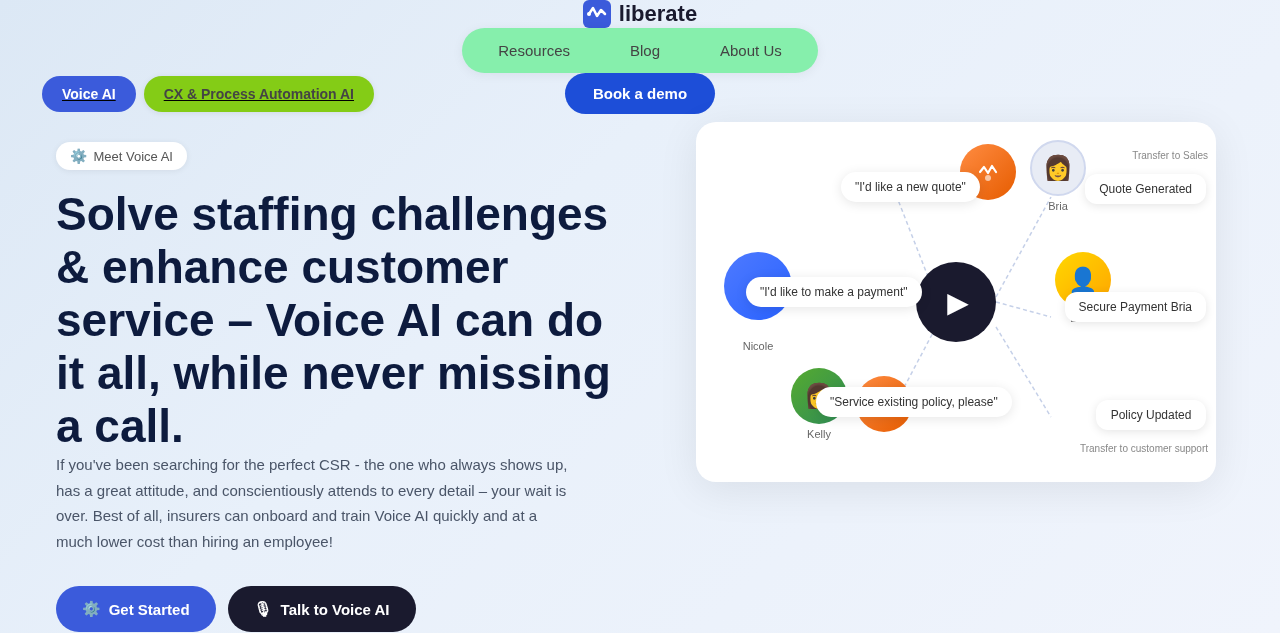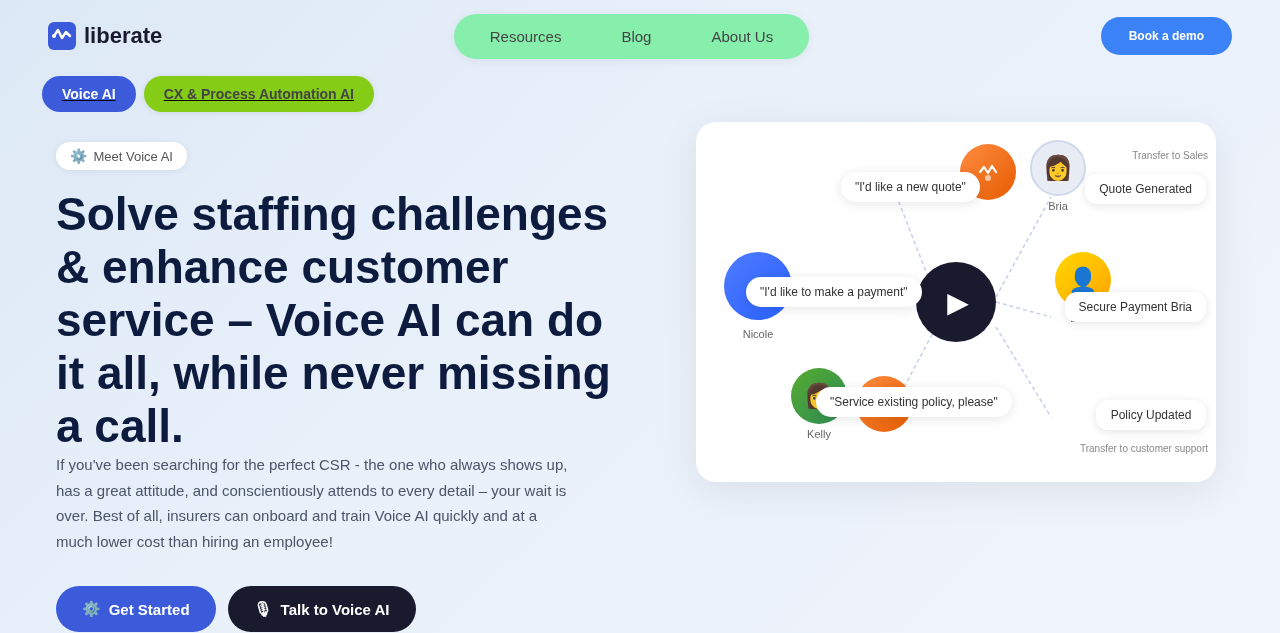--- a/index.html
+++ b/index.html
@@ -15,20 +15,21 @@
 
     
     .header {
       position: relative;
       z-index: 10;
       display: flex;
       align-items: center;
       justify-content: space-between;
       padding: 0 48px;
       height: 72px;
+      flex-direction: column;
     }
 
     .logo {
       display: flex;
       align-items: center;
       gap: 8px;
       font-size: 22px;
       font-weight: 700;
       color: #1a1a2e;
       text-decoration: none;
@@ -53,26 +54,26 @@
       padding: 8px 28px;
       border-radius: 40px;
       font-size: 15px;
       font-weight: 500;
       color: #444;
       cursor: pointer;
       transition: background 0.2s;
     }
 
     .btn-book-demo {
-      background: #3b82f6;
+      background: #1d4ed8;
       color: white;
       border: none;
       border-radius: 40px;
       padding: 12px 28px;
-      font-size: 12px;
+      font-size: 15px;
       font-weight: 600;
       cursor: pointer;
       transition: background 0.2s;
     }
 
     
     .tab-bar {
       position: relative;
       z-index: 10;
       display: flex;
@@ -380,21 +381,21 @@
 
       <div class="play-center">
         <span class="play-icon">▶</span>
       </div>
 
       <div style="position:absolute; top:18px; right:130px; display:flex; flex-direction:column; align-items:center; gap:4px;">
         <div class="avatar-person">👩</div>
         <span style="font-size:11px;color:#666;">Bria</span>
       </div>
 
-      <div style="position:absolute; top:130px; left:28px; display:flex; flex-direction:column; align-items:center; gap:8px;">
+      <div style="position:absolute; top:130px; left:28px; display:flex; flex-direction:column; align-items:center; gap:20px;">
         <div class="avatar-blue">
           <svg width="36" height="36" viewBox="0 0 36 36" fill="none">
             <circle cx="18" cy="18" r="18" fill="none"></circle>
             <path d="M10 22 L14 14 L18 20 L22 12 L26 22" stroke="white" stroke-width="2.5" stroke-linecap="round" stroke-linejoin="round" fill="none"></path>
             <circle cx="18" cy="26" r="3" fill="#7eb8ff" opacity="0.8"></circle>
           </svg>
         </div>
         <span style="font-size:11px;color:#666;">Nicole</span>
       </div>
 

